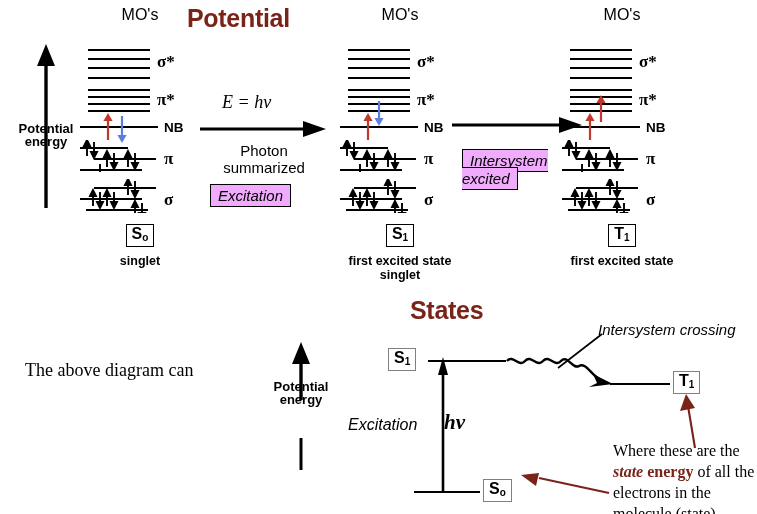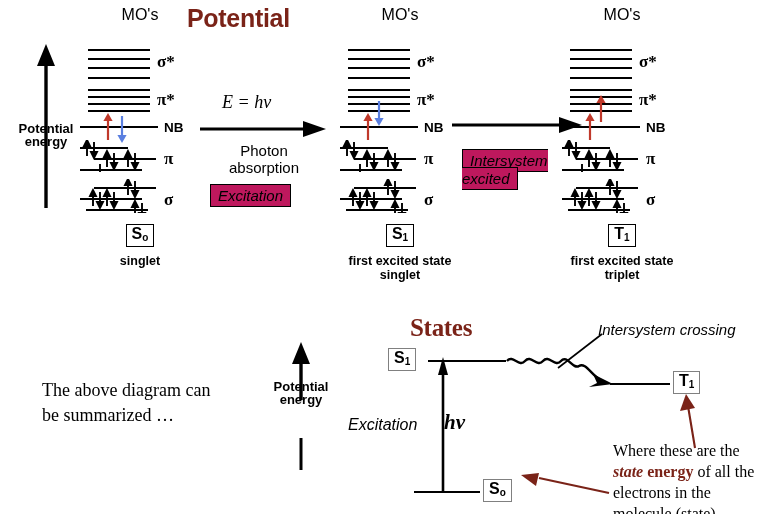--- a/index.html
+++ b/index.html
@@ -59,21 +59,21 @@
     font-weight:bold;font-size:13px;text-align:center;line-height:13px;
     white-space:nowrap;
   }
 
   
   .proc-text{
     font-family:"Liberation Sans", sans-serif;
     font-size:15px;text-align:center;line-height:17px;white-space:nowrap;
   }
   .proc-box{
-    border:1.5px solid #000;background:#be185d;
+    border:1.5px solid #000;background:#f0abfc;
     font-family:"Liberation Sans", sans-serif;
     font-style:italic;font-size:15px;text-align:center;
     padding:2px 7px;line-height:18px;white-space:nowrap;
   }
   .eq{
     font-family:"Liberation Serif", serif;
     font-style:italic;font-size:18px;white-space:nowrap;
   }
 
   
@@ -211,21 +211,21 @@
 </div>
 
 <div class="abs" style="left:200px;top:92px;width:130px;">
   <div class="eq abs" style="left:22px;top:0;">E = hν</div>
   <svg class="abs" width="128" height="22" style="left:0;top:26px;">
     <line x1="0" y1="11" x2="108" y2="11" stroke="#000" stroke-width="3.2"></line>
     <polygon points="126,11 103,3 103,19" fill="#000"></polygon>
   </svg>
   <div class="proc-text abs" style="left:0;top:50px;width:128px;">
     <div>Photon</div>
-    <div>absorption</div>
+    <div>summarized</div>
   </div>
   <div class="abs" style="left:10px;top:95px;">
     <span class="proc-box">Excitation</span>
   </div>
 </div>
 
 <div class="mo-col" style="left:300px;">
 
   <div class="abs mo-label" style="left:45px;top:6px;width:110px;">MO's</div>
 
@@ -425,29 +425,27 @@
       </g>
     </svg>
   </div>
   <div class="orb-sym" style="left:124px;top:190px;">σ</div>
 
   <div class="abs" style="left:45px;top:224px;width:110px;text-align:center;">
     <span class="state-box"><span>T</span><sub>1</sub></span>
   </div>
   <div class="abs mo-caption" style="left:10px;top:254px;width:180px;">
     <div>first excited state</div>
-    <div style="font-weight:bold;">triplet</div>
-  </div>
-</div>
-
-<div class="abs section-title" style="left:410px;top:314px;font-family:Liberation Serif, serif;">States</div>
-
-<div class="abs body-serif" style="left:42px;top:358px;width:230px;margin-top:20px;">
+  </div>
+</div>
+
+<div class="abs section-title" style="left:410px;top:296px;">States</div>
+
+<div class="abs body-serif" style="left:25px;top:358px;width:230px;">
   <div>The above diagram can</div>
-  <div>be summarized …</div>
 </div>
 
 <div class="abs" style="left:284px;top:340px;width:34px;height:160px;">
   <svg width="34" height="160" viewBox="0 0 34 160">
     <line x1="17" y1="60" x2="17" y2="18" stroke="#000" stroke-width="3.4"></line>
     <polygon points="17,2 8,24 26,24" fill="#000"></polygon>
     <line x1="17" y1="98" x2="17" y2="130" stroke="#000" stroke-width="3.0"></line>
   </svg>
 </div>
 <div class="abs pe-label" style="left:259px;top:380px;width:84px;">

